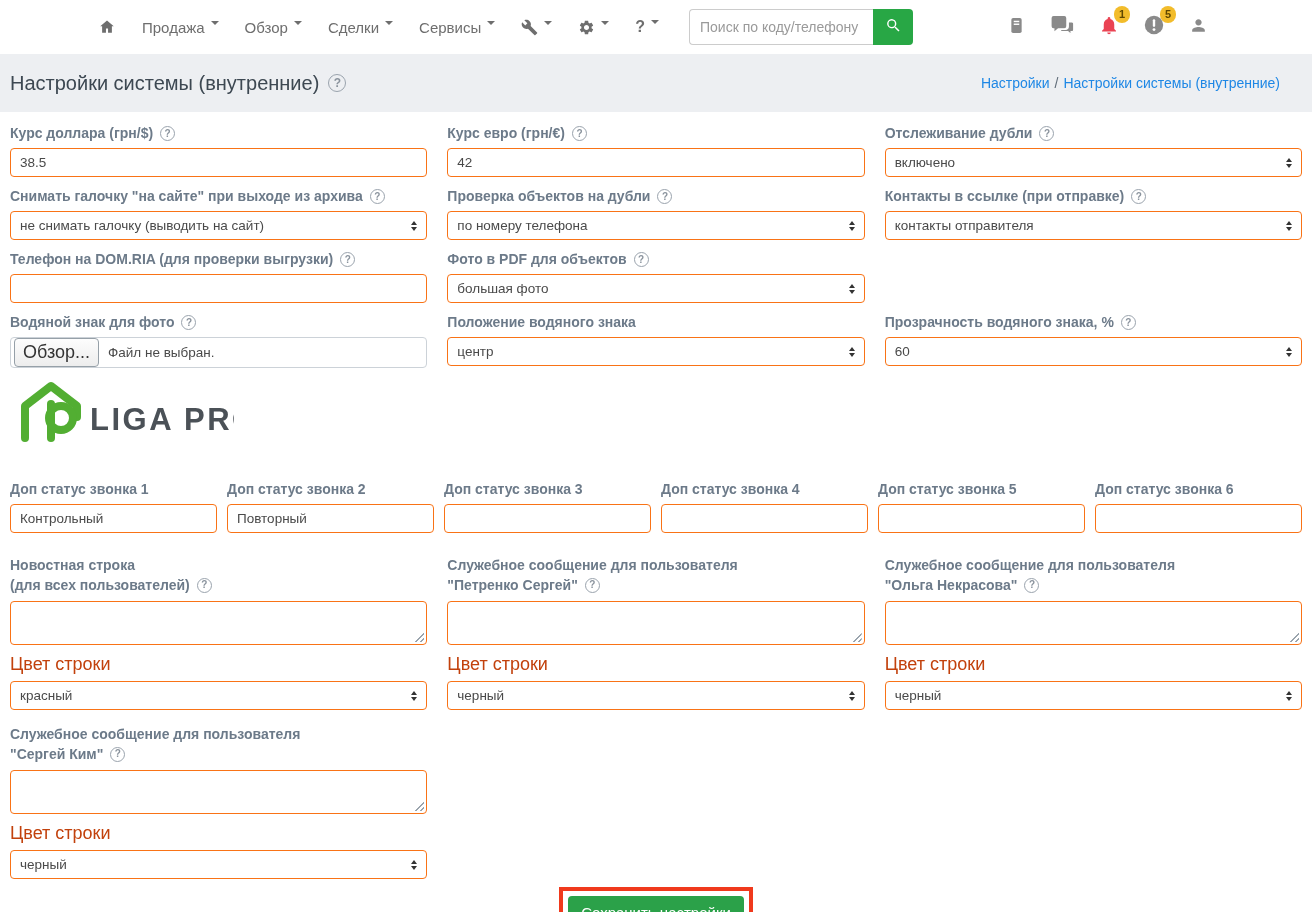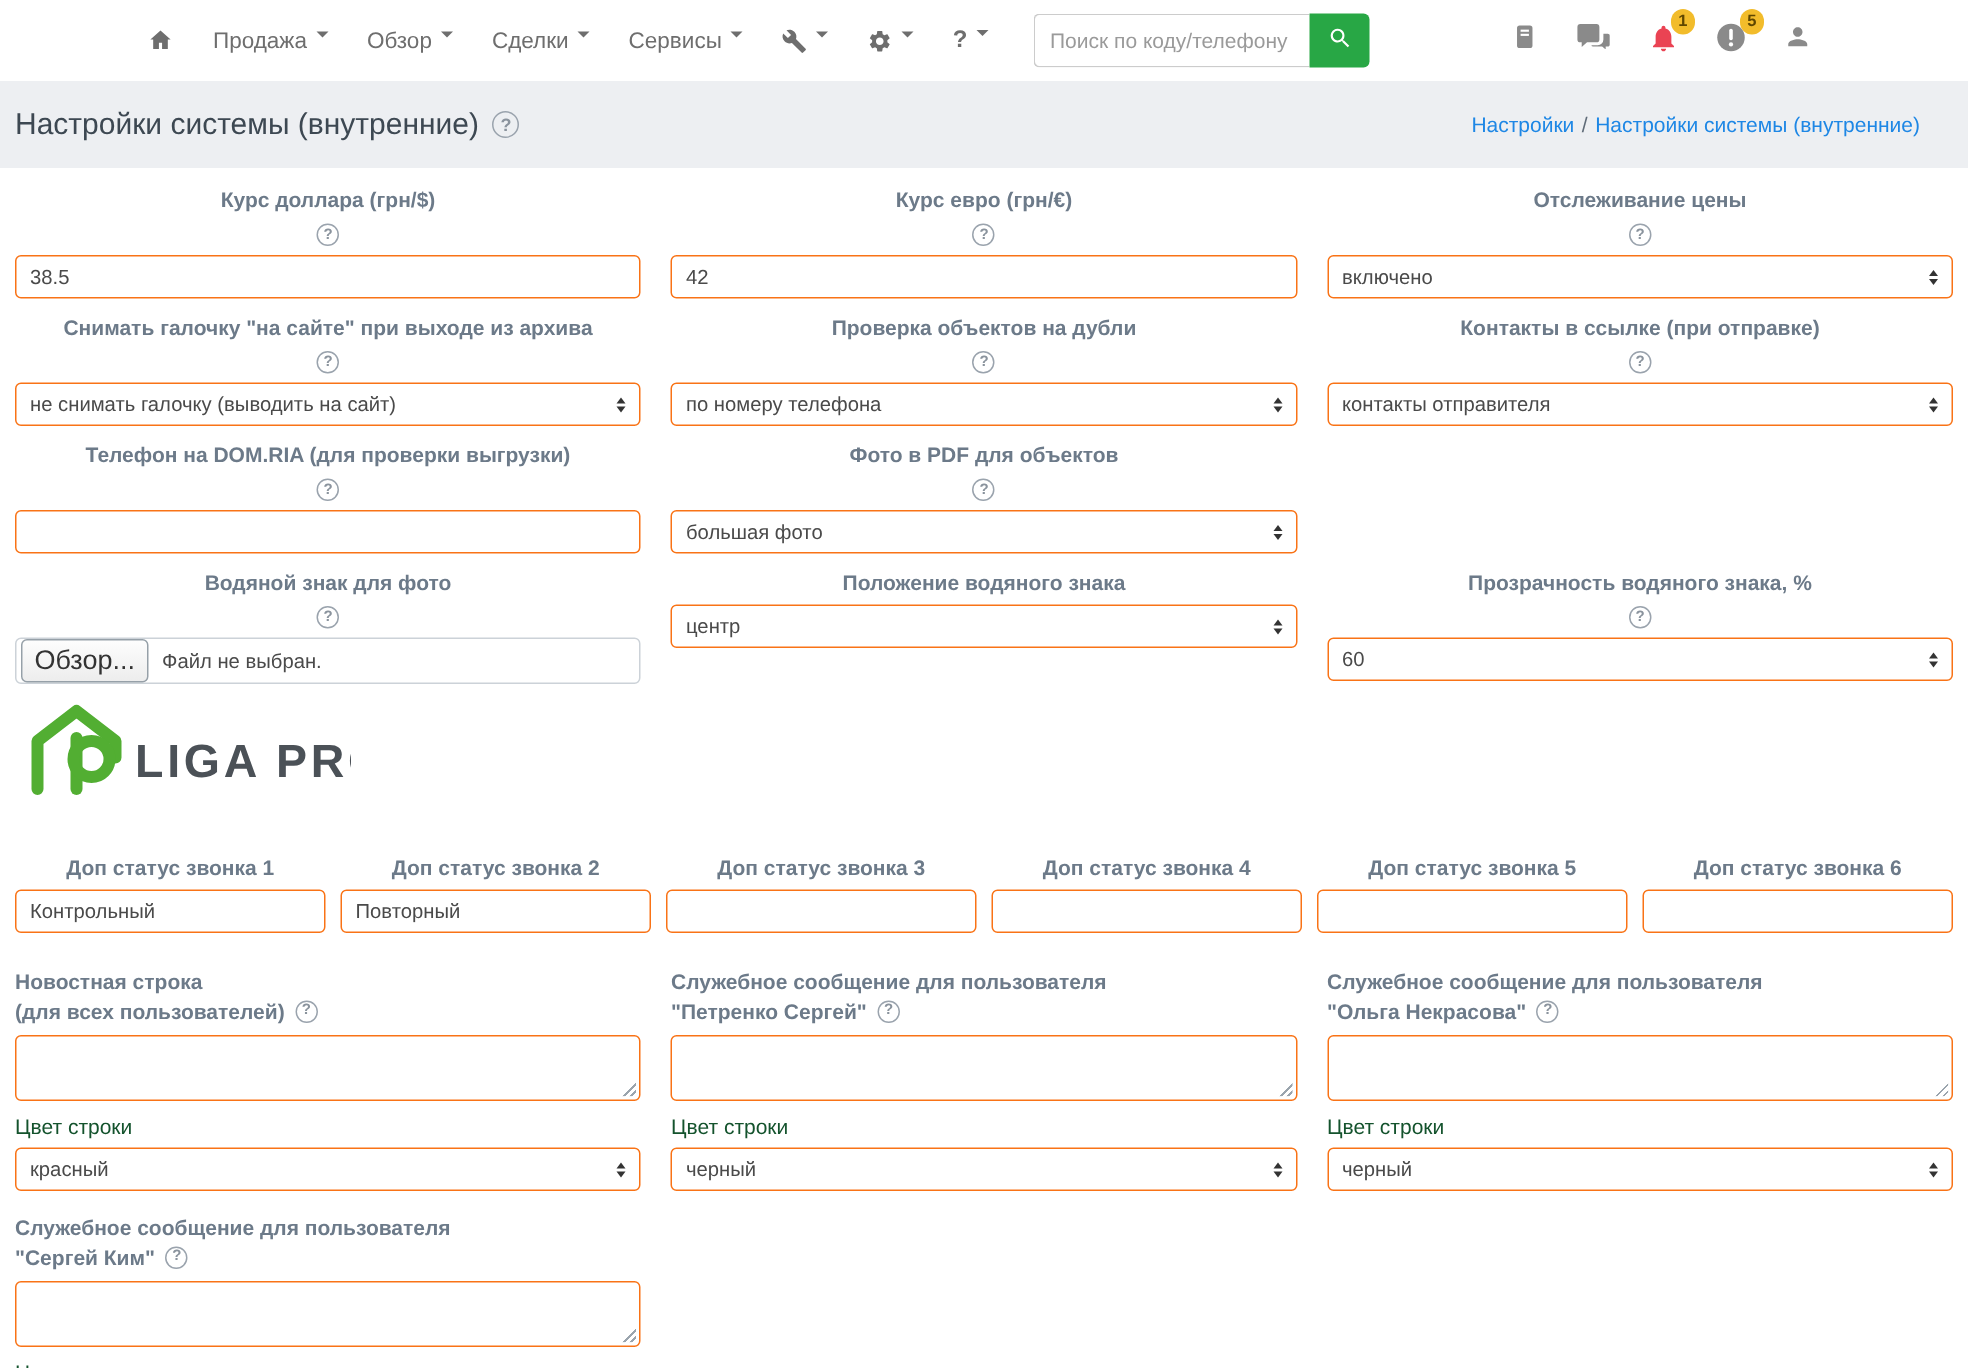--- a/index.html
+++ b/index.html
@@ -39,21 +39,21 @@
           border-radius:50%; color:#8a939d; font-size:10px; font-weight:700;
           align-items:center; justify-content:center; cursor:pointer; }
   .help.lg { width:18px; height:18px; min-width:18px; font-size:12px; }
 
   
   .content { padding:13px 10px 0; }
   .grid3 { display:grid; grid-template-columns:repeat(3,1fr); column-gap:20px; margin-bottom:11px; }
   .grid6 { display:grid; grid-template-columns:repeat(6,1fr); column-gap:10px; margin-bottom:22px;margin-top:32px; }
 
   .flabel { font-size:14px; font-weight:700; color:#6c7a89; line-height:17px; margin-bottom:6px;
-            display:flex; align-items:center; gap:7px; white-space:nowrap;flex-direction:column; }
+            display:flex; align-items:center; gap:7px; white-space:nowrap; }
   .flabel2 { font-size:14px; font-weight:700; color:#6c7a89; line-height:20px; margin-bottom:6px; }
   .flabel2 .l2 { display:flex; align-items:center; gap:7px; }
 
   .control { width:100%; height:29px; border:1px solid #f97316; border-radius:4px;
              font-size:13.5px; color:#4a4a4a; padding:0 9px; background:#fff;
              font-family:"Liberation Sans", sans-serif; outline:none; }
   .select { display:flex; align-items:center; justify-content:space-between; cursor:pointer; }
   .sel-arrows { display:flex; flex-direction:column; align-items:center; gap:2px; }
   .sel-arrows .up   { width:0; height:0; border-left:3.5px solid transparent; border-right:3.5px solid transparent; border-bottom:4.5px solid #333; }
   .sel-arrows .down { width:0; height:0; border-left:3.5px solid transparent; border-right:3.5px solid transparent; border-top:4.5px solid #333; }
@@ -64,21 +64,21 @@
               border:1px solid #96a0a8; border-radius:4px; padding:3px 8px; cursor:pointer;
               font-family:Liberation Sans, sans-serif;text-align:right; }
   .file-status { font-size:13.5px; color:#4a4a4a; }
 
   .ta-wrap { position:relative; }
   textarea.control { height:44px; resize:none; padding:6px 9px; display:block; }
   .grip { position:absolute; right:3px; bottom:3px; width:11px; height:11px; pointer-events:none;
           background:repeating-linear-gradient(-45deg, transparent 0 2px, #9aa4ad 2px 3.2px);
           clip-path:polygon(100% 0, 100% 100%, 0 100%); }
 
-  .color-label { font-size:14px; color:#14532d; margin:9px 0 6px; font-weight:400; }
+  .color-label { font-size:18px; color:#c2410c; margin:9px 0 6px; font-weight:400; }
 
   .logo-block { margin:10px 0 34px 6px; }
 
   .save-wrap { display:flex; justify-content:center; margin:8px 0 10px; }
   .save-annotation { border:4px solid #f0391c; padding:5px; background:#fff; }
   .save-btn { background:#2ba149; color:#fff; font-size:15px; border:none; border-radius:4px;
               padding:8px 13px; cursor:pointer; font-family:"Liberation Sans", sans-serif; }
 </style>
 </head>
 <body>
@@ -208,21 +208,21 @@
     </div>
     <div>
       <div class="flabel">
         <span>Курс евро (грн/€)</span>
         <span class="help">?</span>
       </div>
       <input class="control" type="text" value="42" style="">
     </div>
     <div>
       <div class="flabel">
-        <span>Отслеживание цены</span>
+        <span>Отслеживание дубли</span>
         <span class="help">?</span>
       </div>
       <div class="control select">
         <span>включено</span>
         <span class="sel-arrows">
             <i class="up"></i>
             <i class="down"></i>
           </span>
       </div>
     </div>

